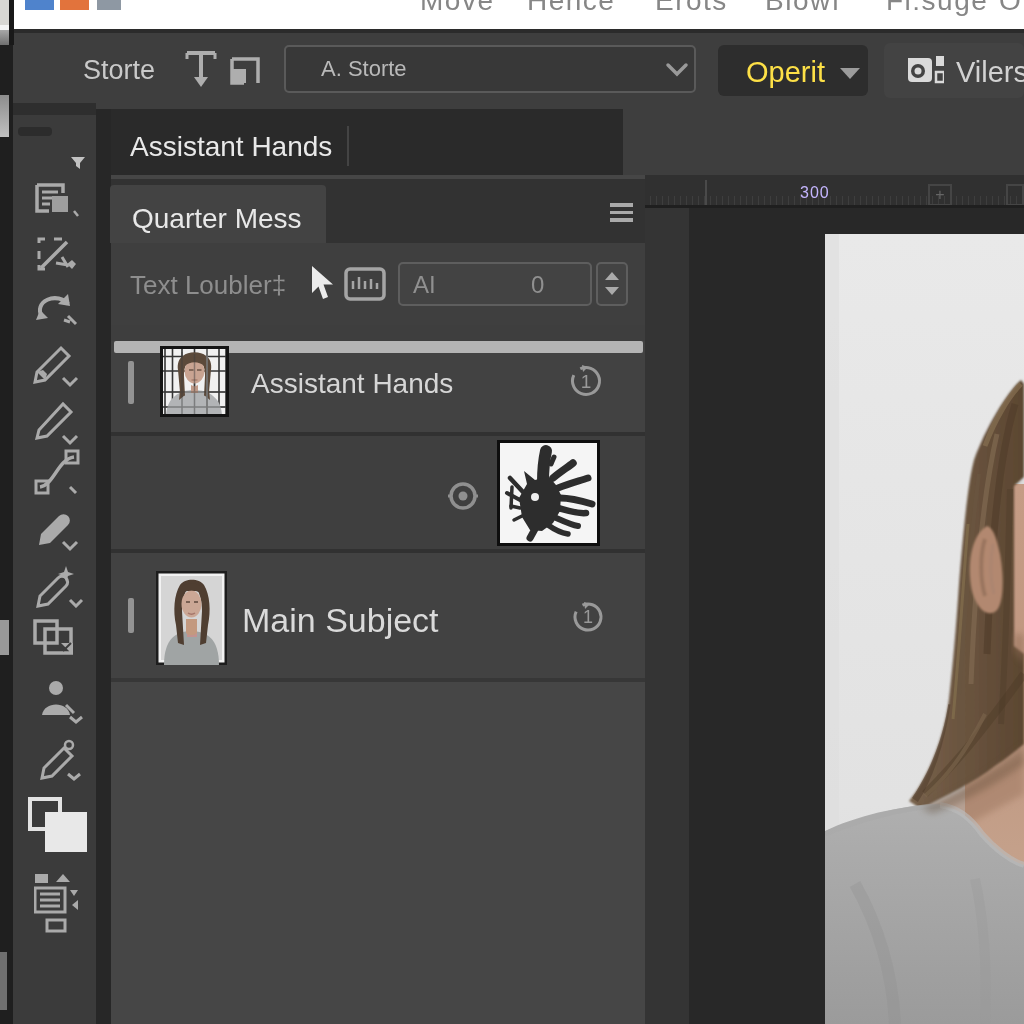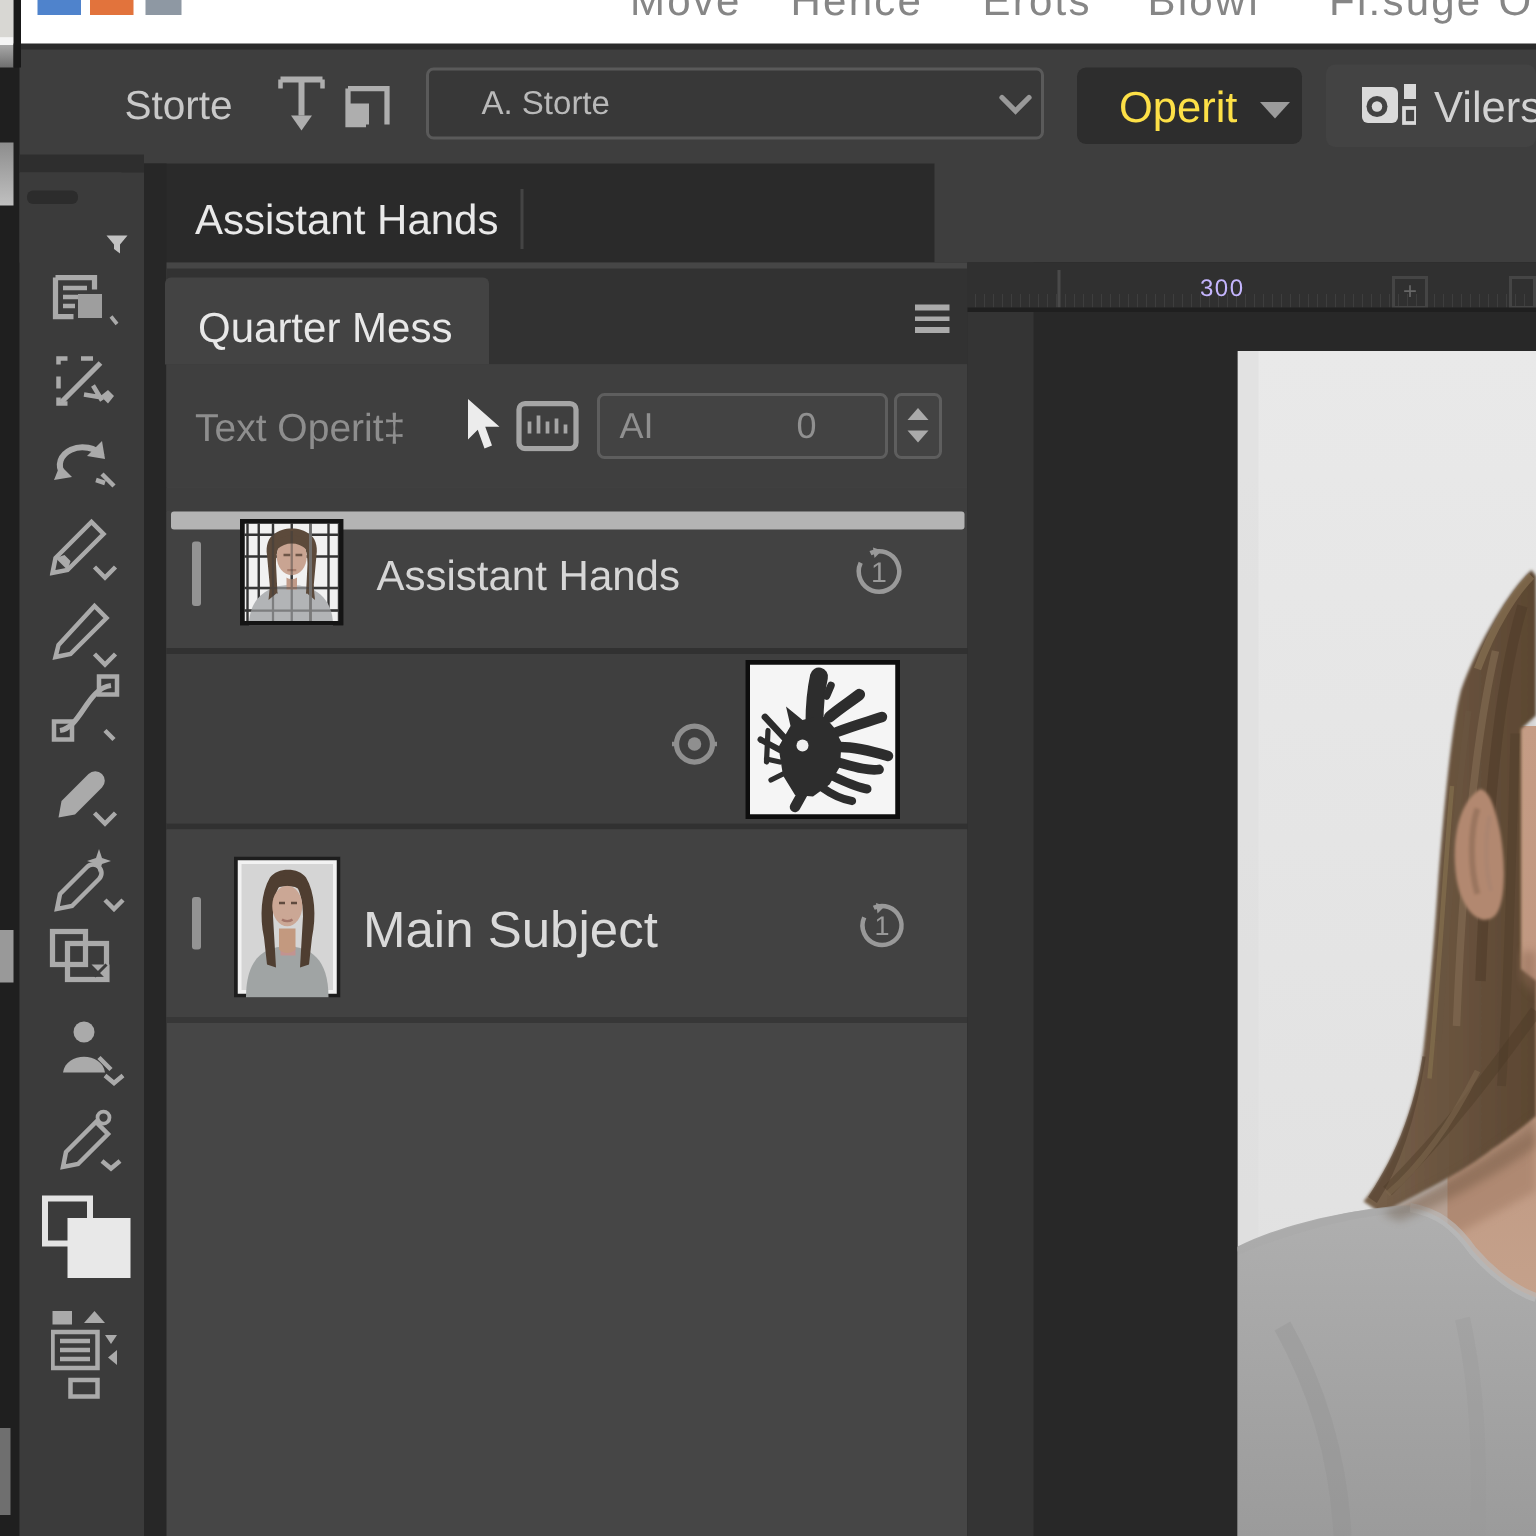--- a/index.html
+++ b/index.html
@@ -161,21 +161,21 @@
   <div class="abs" style="left:111px;top:175px;width:534px;height:849px;background:#464646;"></div>
 
   <div class="abs" style="left:111px;top:179px;width:534px;height:64px;background:#323232;"></div>
   <div class="abs" style="left:110px;top:185px;width:216px;height:58px;background:#434343;border-radius:4px 4px 0 0;"></div>
   <div class="abs" style="left:132px;top:203px;color:#e8e8e8;font-size:28px;text-align:center;">Quarter Mess</div>
   <div class="abs" style="left:610px;top:203px;width:23px;height:3.5px;background:#aaaaaa;"></div>
   <div class="abs" style="left:610px;top:210.5px;width:23px;height:3.5px;background:#aaaaaa;"></div>
   <div class="abs" style="left:610px;top:218px;width:23px;height:3.5px;background:#aaaaaa;"></div>
 
   <div class="abs" style="left:111px;top:243px;width:534px;height:82px;background:#3f3f3f;"></div>
-  <div class="abs" style="left:130px;top:270px;color:#8e8e8e;font-size:26px;">Text Operit‡</div>
+  <div class="abs" style="left:130px;top:270px;color:#8e8e8e;font-size:26px;">Text Loubler‡</div>
   <svg class="abs" style="left:308px;top:264px;" width="28" height="40" viewBox="0 0 28 40">
     <path d="M4 2 L4 29 l6.5 -6.5 4.5 12.5 5 -2 -4.5 -12.5 9.5 0 z" fill="#ececec"></path>
   </svg>
   <svg class="abs" style="left:344px;top:267px;" width="42" height="34" viewBox="0 0 42 34">
     <rect x="2" y="2" width="38" height="30" rx="4" fill="none" stroke="#a5a5a5" stroke-width="3.5"></rect>
     <path d="M9 22 v-8 M15 22 v-12 M21 22 v-8 M27 22 v-10 M33 22 v-6" stroke="#a5a5a5" stroke-width="2.5"></path>
   </svg>
   <div class="abs" style="left:398px;top:262px;width:194px;height:44px;background:#434343;border:2px solid #5e5e5e;border-radius:5px;box-sizing:border-box;"></div>
   <div class="abs" style="left:413px;top:271px;color:#909090;font-size:24px;text-align:center;">AI</div>
   <div class="abs" style="left:531px;top:271px;color:#909090;font-size:24px;">0</div>

